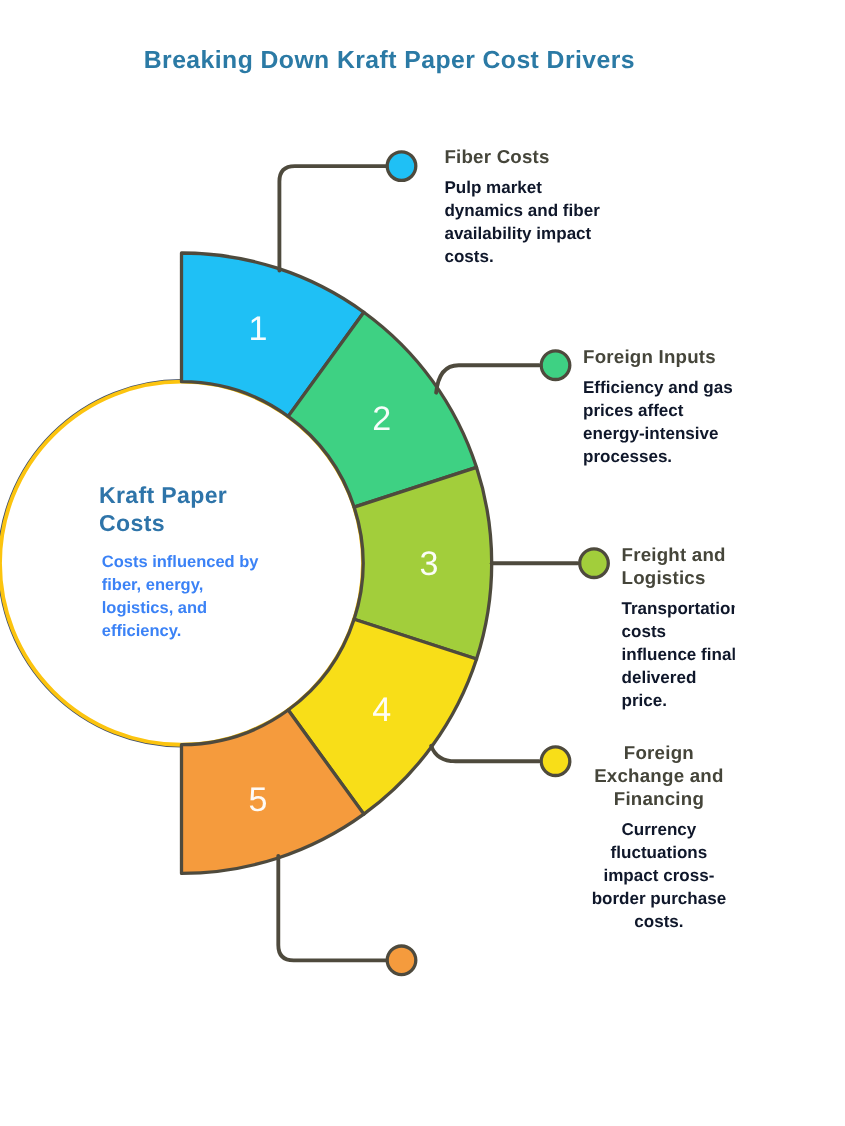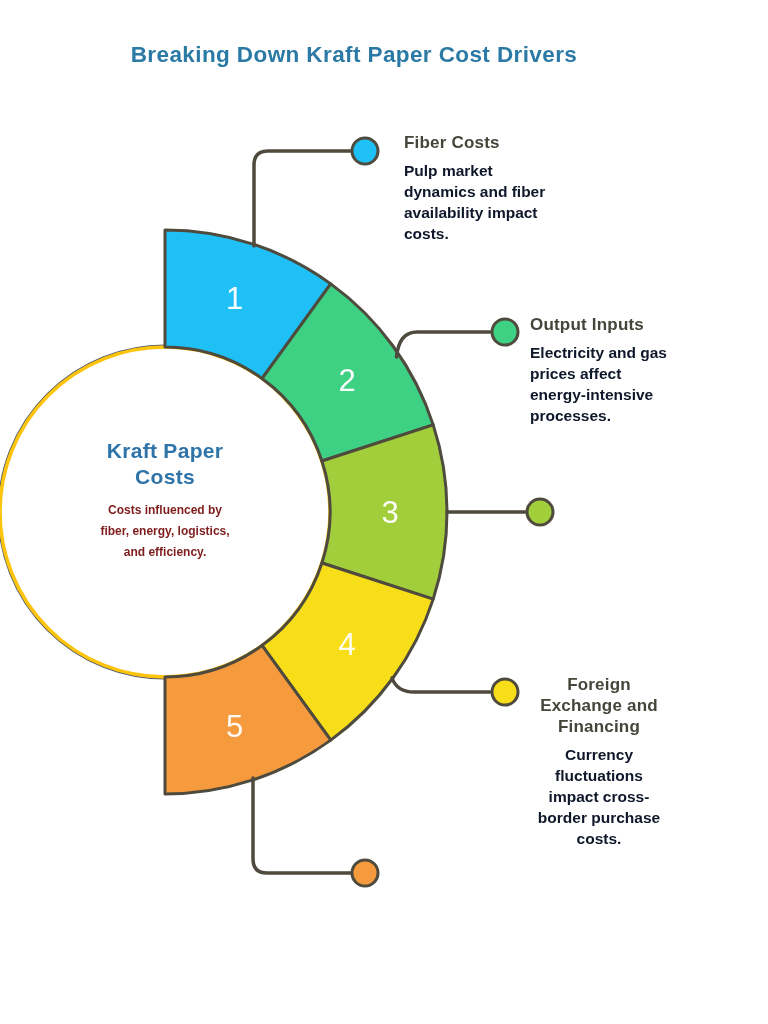--- a/index.html
+++ b/index.html
@@ -11,29 +11,29 @@
     position:absolute;left:40px;right:0;top:42px;margin:0;
     text-align:center;font-size:22.5px;font-weight:bold;letter-spacing:.4px;
     color:#2b7aa5;
   }
   .chart-svg{position:absolute;left:0;top:0;}
   .num{
     font-family:"Liberation Sans","DejaVu Sans",sans-serif;
     font-size:31px;fill:#ffffff;opacity:.96;
   }
   .center-text{
-    position:absolute;left:35px;top:438px;width:260px;text-align:center;
+    position:absolute;left:35px;top:438px;width:260px;
   }
   .center-text .head{
     margin:0 auto;max-width:150px;font-size:21px;font-weight:bold;
     line-height:26px;color:#2e74a9;letter-spacing:.3px;
   }
   .center-text .desc{
-    margin:10px auto 0;max-width:145px;font-size:12px;font-weight:600;
-    line-height:21px;color:#7f1d1d;
+    margin:10px auto 0;max-width:145px;font-size:15px;font-weight:600;
+    line-height:21px;color:#3b82f6;
   }
   .item{position:absolute;}
   .item .head{
     margin:0;font-size:17px;font-weight:bold;line-height:21px;
     color:#45453a;letter-spacing:.2px;
   }
   .item .desc{
     margin:7px 0 0;font-size:15.5px;font-weight:600;line-height:21px;
     color:#0f172a;
   }
@@ -92,24 +92,28 @@
     <p class="head">Kraft Paper Costs</p>
     <p class="desc">Costs influenced by fiber, energy, logistics, and efficiency.</p>
   </div>
 
   <div class="item item-1">
     <p class="head">Fiber Costs</p>
     <p class="desc">Pulp market dynamics and fiber availability impact costs.</p>
   </div>
 
   <div class="item item-2">
-    <p class="head">Output Inputs</p>
-    <p class="desc">Electricity and gas prices affect energy-intensive processes.</p>
+    <p class="head">Foreign Inputs</p>
+    <p class="desc">Efficiency and gas prices affect energy-intensive processes.</p>
   </div>
 
+  <div class="item item-3">
+    <p class="head">Freight and Logistics</p>
+    <p class="desc">Transportation costs influence final delivered price.</p>
+  </div>
 
   <div class="item item-4">
     <p class="head">Foreign Exchange and Financing</p>
     <p class="desc">Currency fluctuations impact cross-border purchase costs.</p>
   </div>
 
 
 </div>
 
 </body></html>

